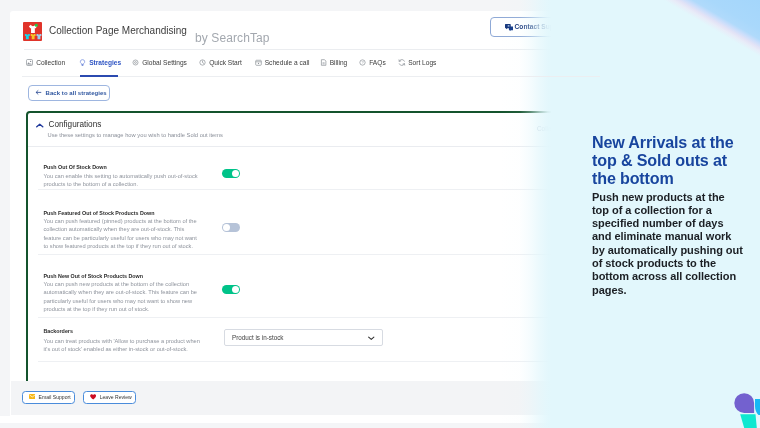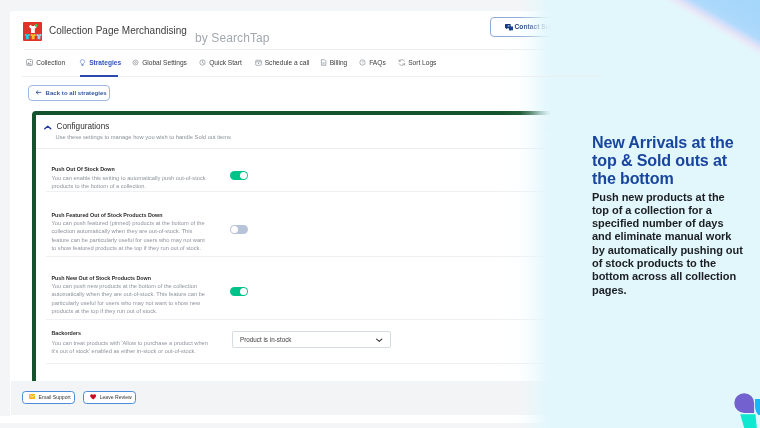--- a/index.html
+++ b/index.html
@@ -29,21 +29,21 @@
         height:17px;white-space:nowrap}
   .nav-item.active{color:#2f55c4;font-weight:bold}
   .nav-ico{width:7px;height:7px;display:block;flex:none;line-height:0}
   .nav-underline{position:absolute;left:1px;right:3px;bottom:-6px;height:1.6px;background:#2b4ab0}
   .nav-sep{position:absolute;left:22px;top:76px;width:672px;height:1px;background:#eceef1;z-index:1}
   
   .back-btn{position:absolute;left:28px;top:85px;width:82px;height:15.5px;white-space:nowrap;border:1px solid #9eb6e0;
         border-radius:4px;background:#fff;display:flex;align-items:center;gap:3.5px;
         padding-left:6.3px;font-size:6.0px;color:#3057a0;font-weight:bold;letter-spacing:.05px}
   
-  .cfgbox{position:absolute;left:32px;top:110.5px;width:657px;height:276px;border:4px solid #14532d;
+  .cfgbox{position:absolute;left:26px;top:110.5px;width:657px;height:276px;border:2px solid #14532d;
         border-radius:4px;background:#fff;overflow:hidden}
   .cfg-head{position:absolute;left:0;top:0;width:100%;height:34px}
   .cfg-chev{position:absolute;left:8px;top:10px;width:7px;height:5px;line-height:0}
   .cfg-title{position:absolute;left:20.5px;top:7.5px;font-size:8.2px;color:#2e2e2e}
   .cfg-sub{position:absolute;left:19.5px;top:19.5px;font-size:5.75px;color:#8a8f99}
   .cfg-watermark{position:absolute;left:509px;top:12px;font-size:6.4px;color:#b9c2d2}
   .cfg-hsep{position:absolute;left:0;top:33.5px;width:100%;height:1px;background:#eaecf0}
   .row{position:absolute;left:0;width:100%;}
   .row-sep{position:absolute;left:10px;right:10px;bottom:0;height:1px;background:#eef0f3}
   .row-t{position:absolute;left:15.5px;font-size:5.35px;font-weight:bold;color:#2b2b2b;letter-spacing:0}

